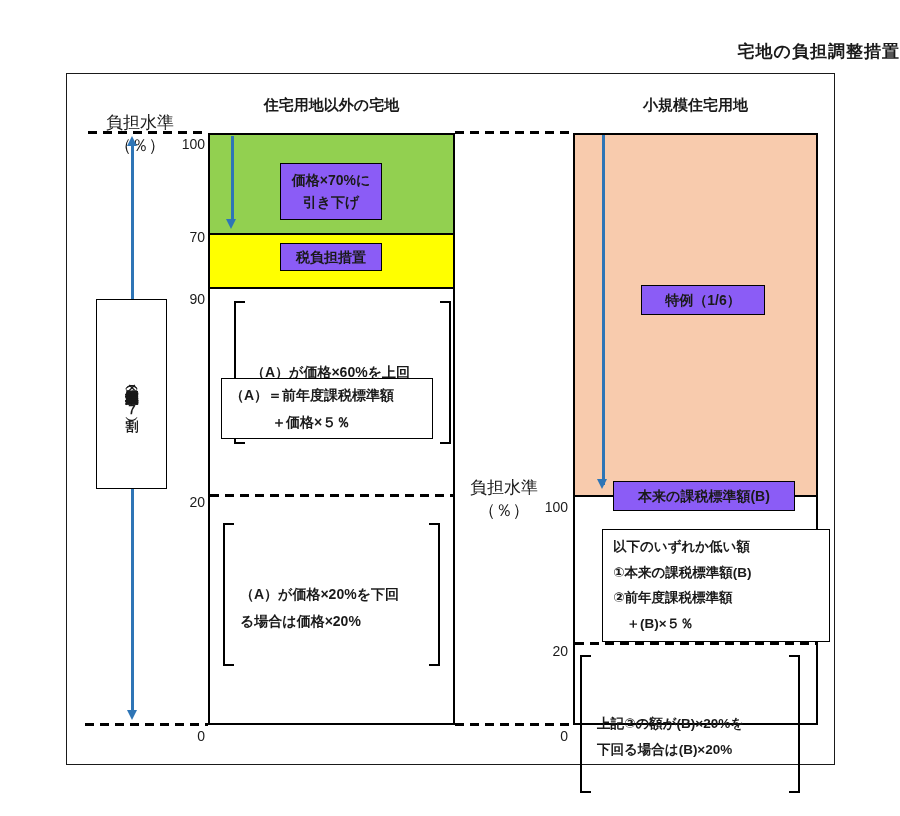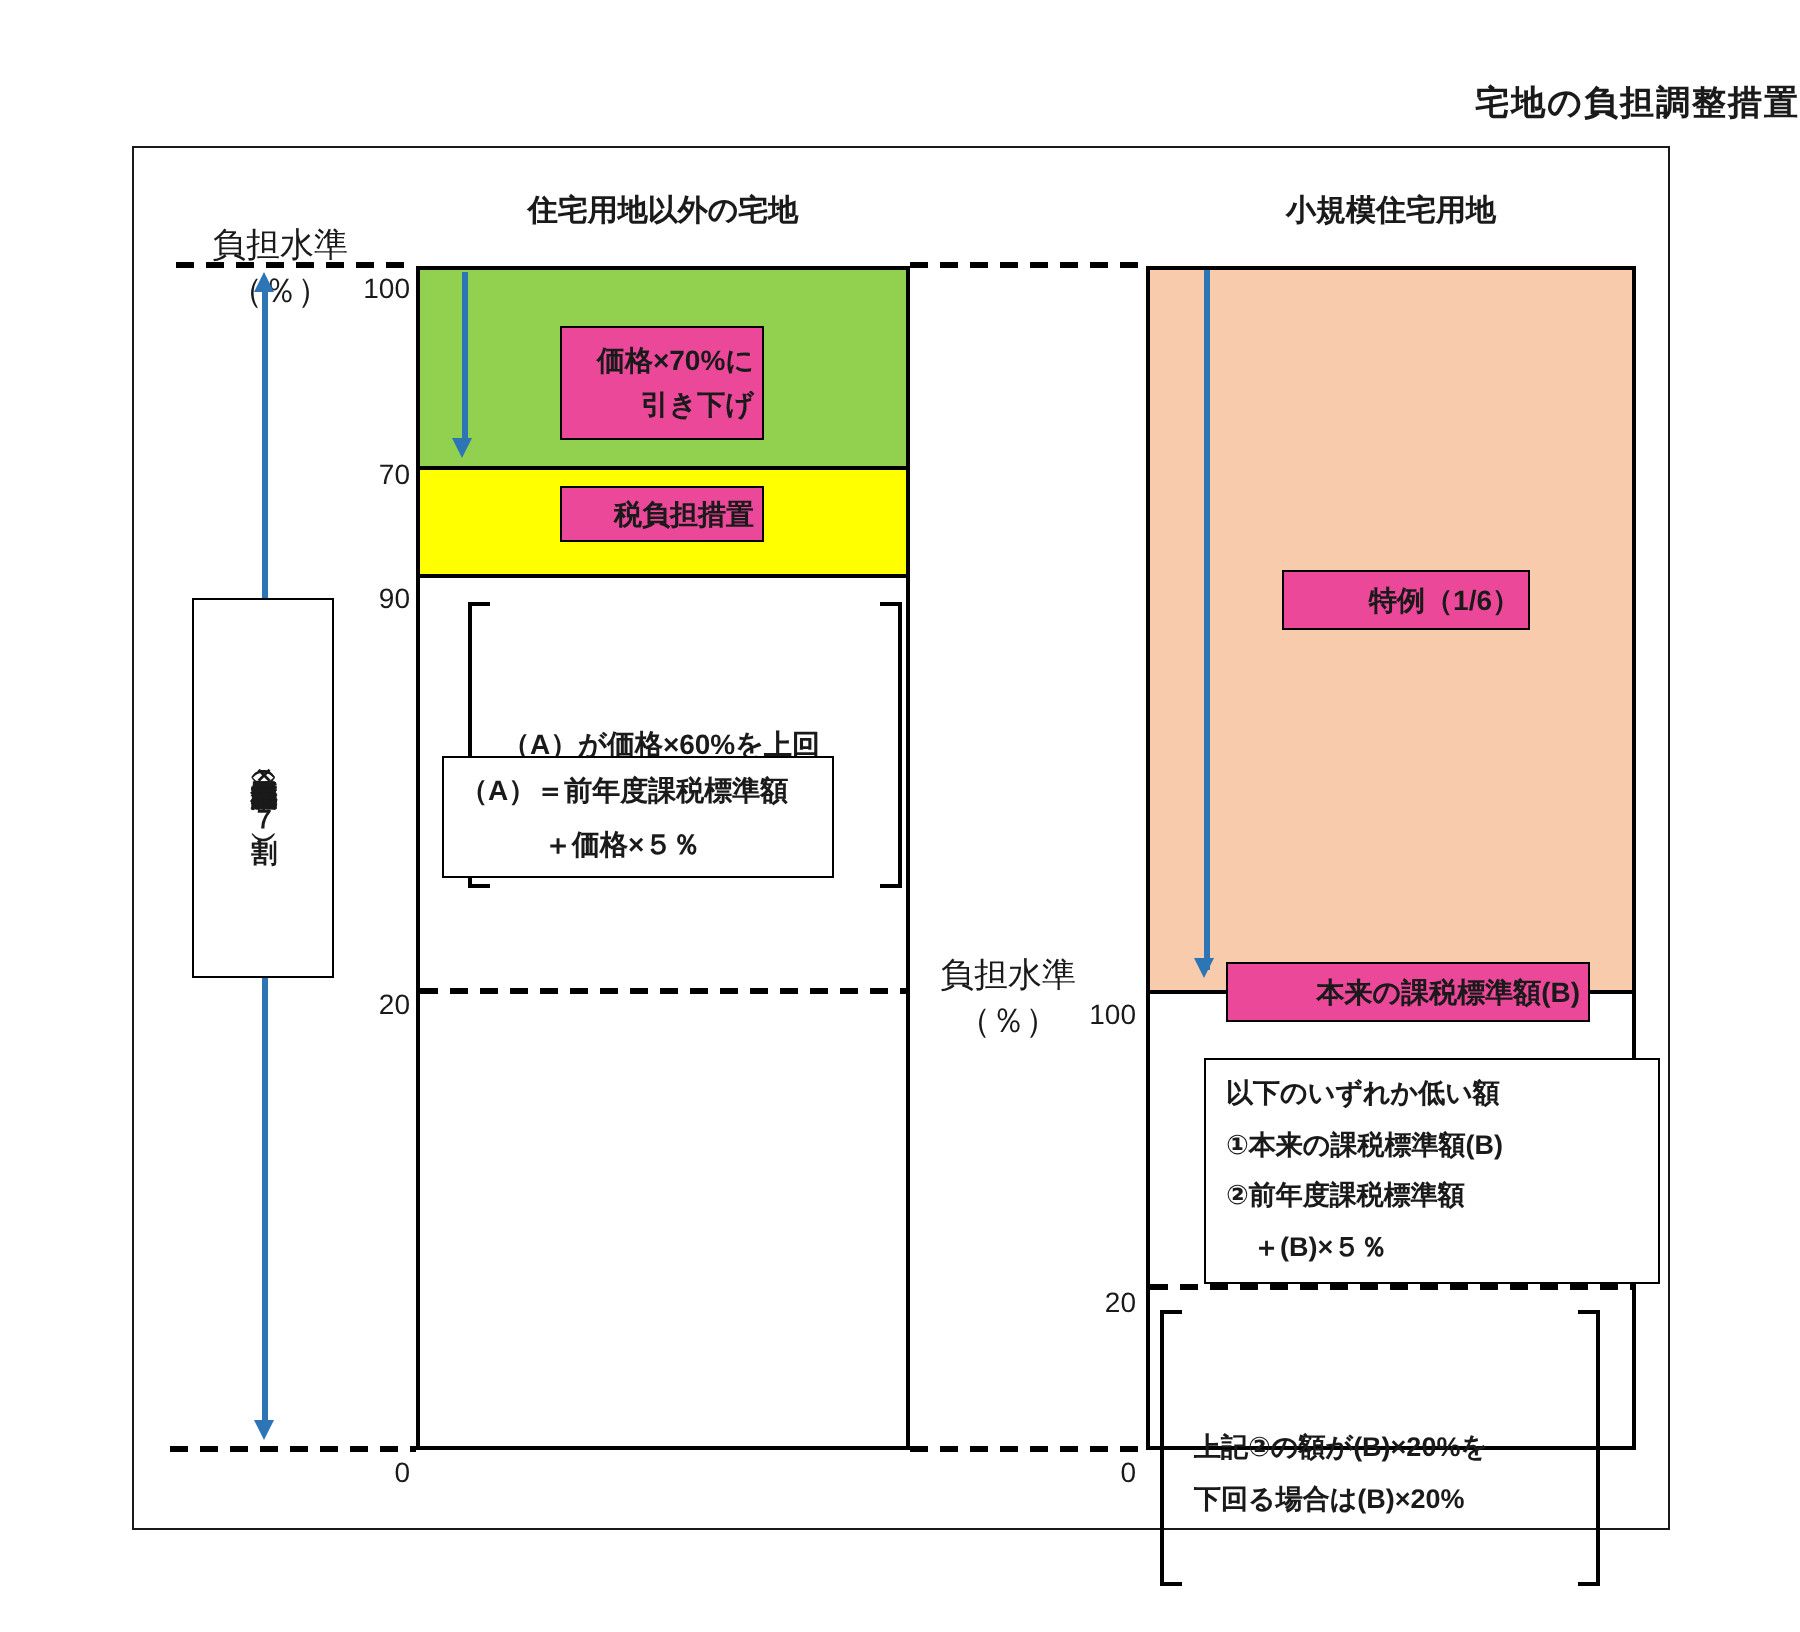--- a/index.html
+++ b/index.html
@@ -29,21 +29,21 @@
 
   .zone { position:absolute; left:0; right:0; border-bottom:2.5px solid #000; }
   .zone.green  { top:0;      height:99.5px; background:#92D050; }
   .zone.yellow { top:99.5px; height:54.5px; background:#FFFF00; }
   .zone.pink   { top:0;      height:361.5px; background:#F8CBAD; }
 
   .inner-dash { position:absolute; left:0; right:0; height:3px;
           background:repeating-linear-gradient(90deg,#000 0 9px,transparent 9px 15px); }
 
   
-  .note { position:absolute; background:#ec4899; border:1.5px solid #000; text-align:right;
+  .note { position:absolute; background:#8b5cf6; border:1.5px solid #000; text-align:center;
           font-size:14px; font-weight:bold; line-height:1.6; white-space:pre-line; }
 
   
   .bracket { position:absolute; padding:5px 17px; font-size:14px; font-weight:bold;
              line-height:1.9; white-space:pre-line; }
   .bracket .bl, .bracket .br { position:absolute; top:0; bottom:0; width:11px; }
   .bracket .bl { left:0;  border-left:2.5px solid #000;  border-top:2.5px solid #000; border-bottom:2.5px solid #000; }
   .bracket .br { right:0; border-right:2.5px solid #000; border-top:2.5px solid #000; border-bottom:2.5px solid #000; }
 
   .rulebox { position:absolute; background:#fff; border:1.5px solid #000; font-size:14px;
@@ -119,23 +119,29 @@
 引き下げ</div>
     <div class="note" style="left:70px; top:108px; width:102px; padding:2px 4px;">税負担措置</div>
 
     <div class="bracket" style="left:24px; top:166px; width:217px;">
       <span class="bl"></span>
       <span>（A）が価格×60%を上回
 る場合は価格×60%</span>
       <span class="br"></span>
     </div>
 
-    <div class="rulebox" style="left:11px; top:243px; width:196px; padding:3px 8px;">（A）＝前年度課税標準額
+    <div class="rulebox" style="left:11px; top:243px; width:212px; padding:3px 8px;">（A）＝前年度課税標準額
 　　　＋価格×５％</div>
 
+    <div class="bracket" style="left:13px; top:388px; width:217px;">
+      <span class="bl"></span>
+      <span>（A）が価格×20%を下回
+る場合は価格×20%</span>
+      <span class="br"></span>
+    </div>
   </div>
 
   <div class="chart right">
     <div class="zone pink"></div>
     <div class="inner-dash" style="top:507px;"></div>
 
     <div class="aline" style="left:27px; top:0px; height:350px;"></div>
     <div class="ahead down" style="left:22px; top:344px;"></div>
 
     <div class="note" style="left:66px; top:150px; width:124px; padding:3px 4px;">特例（1/6）</div>

